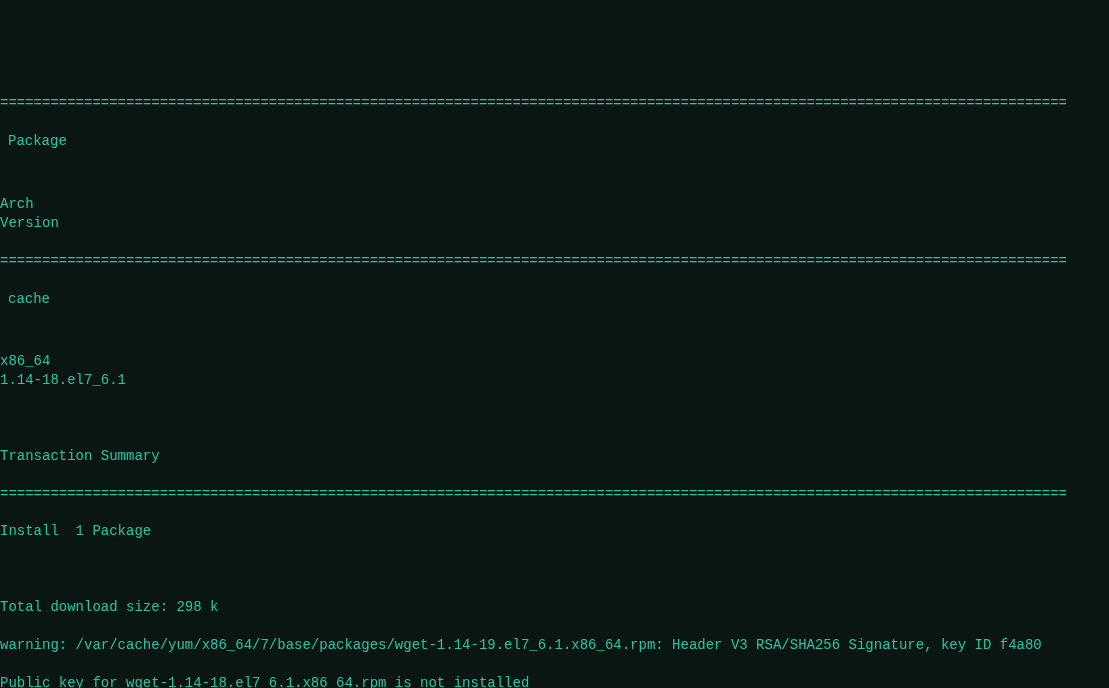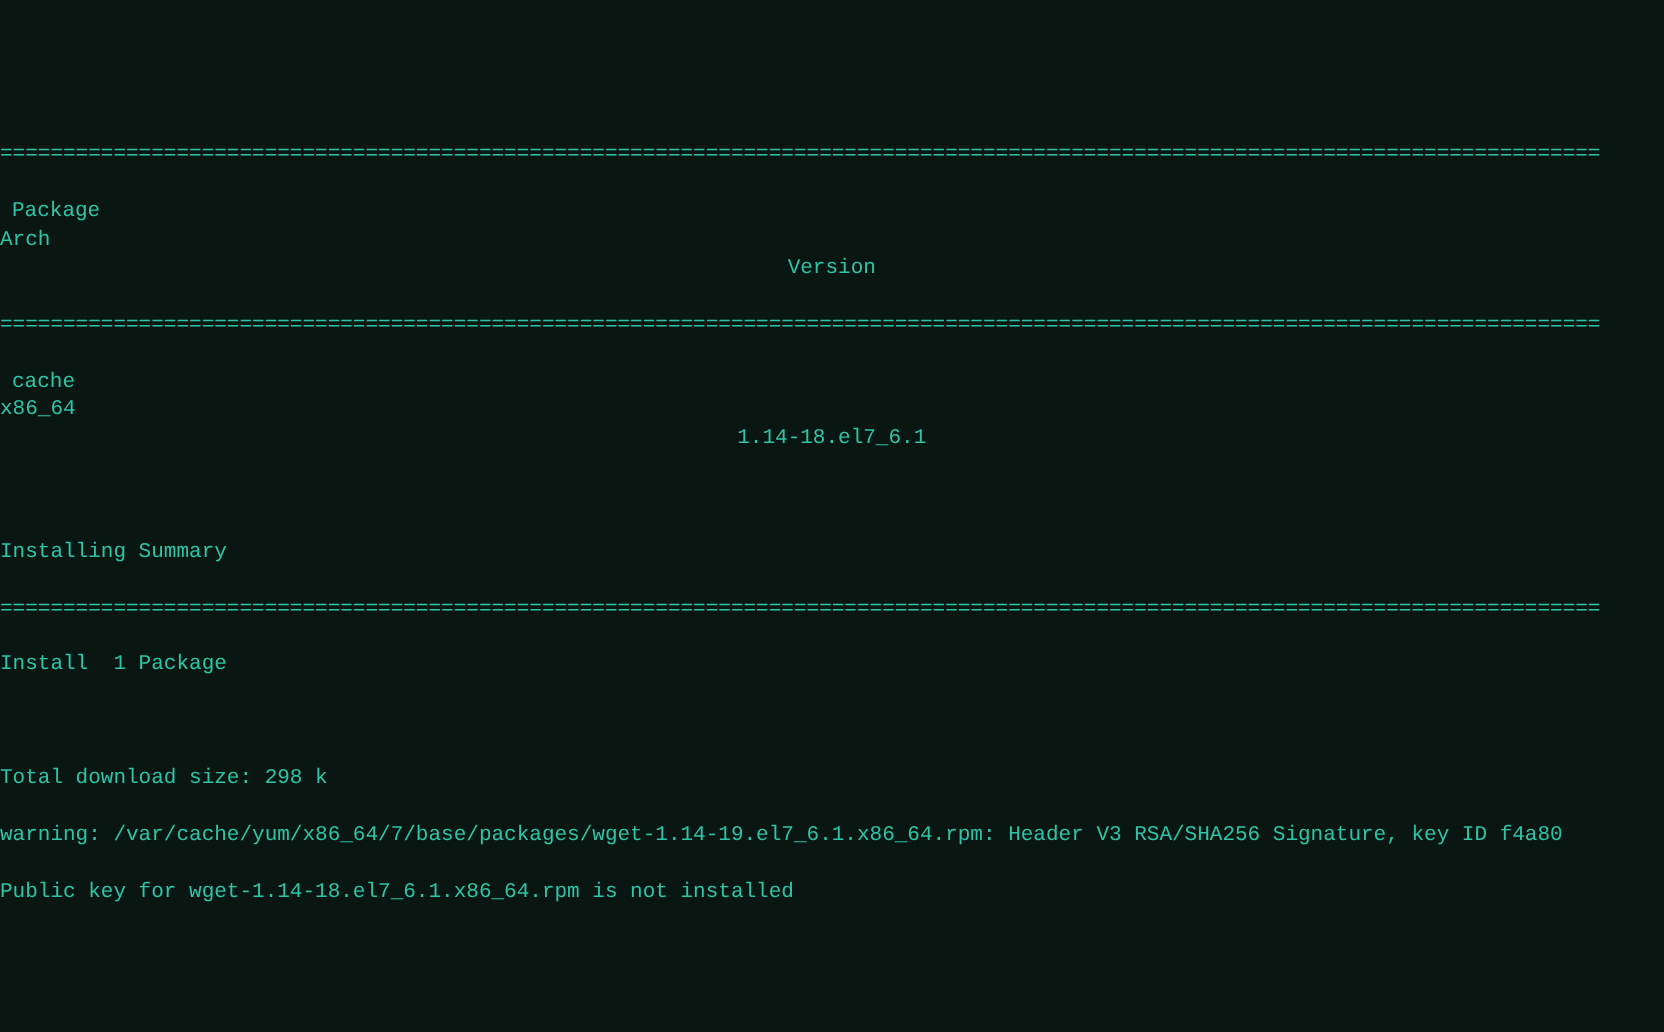--- a/index.html
+++ b/index.html
@@ -28,43 +28,43 @@
     .header-row {
       display: flex;
       flex-direction: column;
     }
     .col-package {
       width: 362px;
       padding-left: 8px;
     }
     .col-arch {
       width: 388px;
+      margin-top: 44px;
     }
     .col-version {
       flex: 1;
-      text-align: center;
     }
     .separator {
       letter-spacing: 0;
       overflow: hidden;
       width: 100%;
     }
   </style>
 </head>
 <body>
 
 
 
 <div class="terminal">
 <div class="line separator">===============================================================================================================================</div>
 <div class="header-row"><span class="col-package">Package</span><span class="col-arch">Arch</span><span class="col-version">Version</span></div>
 <div class="line separator">===============================================================================================================================</div>
 <div class="header-row"><span class="col-package">cache</span><span class="col-arch">x86_64</span><span class="col-version">1.14-18.el7_6.1</span></div>
 <div class="line"> </div>
-<div class="line">Installing Summary</div>
+<div class="line">Transaction Summary</div>
 <div class="line separator">===============================================================================================================================</div>
 <div class="line">Install  1 Package</div>
 <div class="line"> </div>
 <div class="line">Total download size: 298 k</div>
 <div class="line">warning: /var/cache/yum/x86_64/7/base/packages/wget-1.14-19.el7_6.1.x86_64.rpm: Header V3 RSA/SHA256 Signature, key ID f4a80</div>
 <div class="line">Public key for wget-1.14-18.el7_6.1.x86_64.rpm is not installed</div>
 
 
 
 

